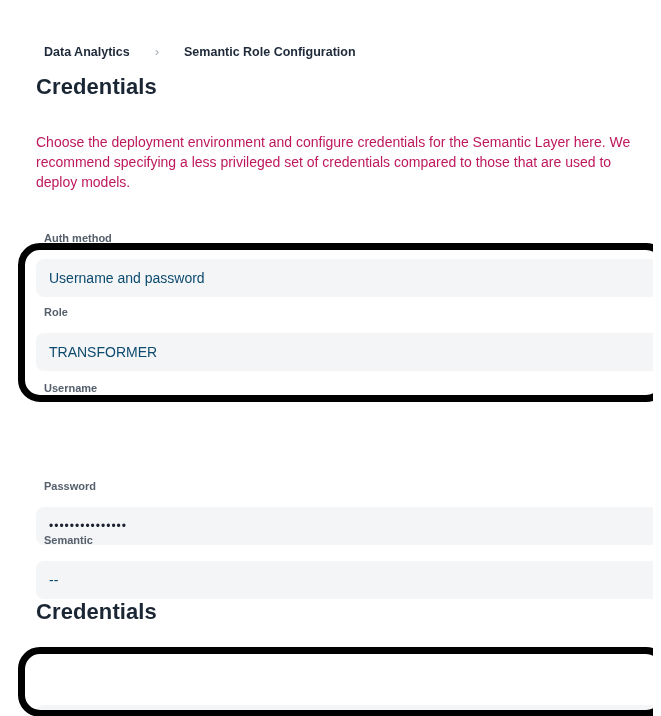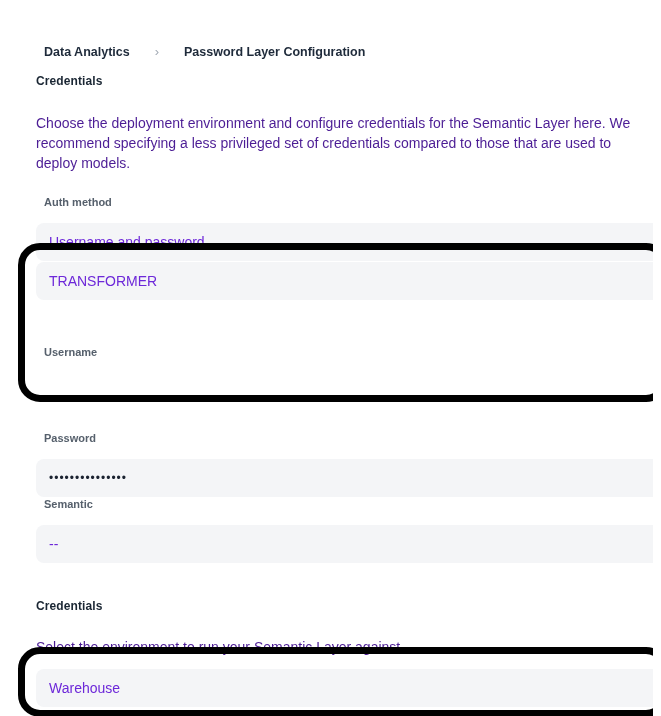--- a/index.html
+++ b/index.html
@@ -26,52 +26,53 @@
   .crumb-sep {
     color: #a3abb5;
     font-size: 13px;
     font-weight: 400;
     line-height: 1;
     transform: translateY(-1px);
   }
   h1.section-title, h2.section-title {
     position: absolute;
     left: 12px;
-    font-size: 12px;
+    font-size: 22px;
     font-weight: 700;
     color: #1a2633;
     letter-spacing: 0.1px;
     text-align: center;
   }
   .desc {
     position: absolute;
     left: 12px;
     width: 612px;
     font-size: 14px;
     line-height: 20px;
-    color: #4c1d95;
+    color: #be185d;
+    margin-top: 19px;
   }
-  .fgroup { position: absolute; left: 12px; width: 625px; }
+  .fgroup { position: absolute; left: 12px; width: 625px; margin-top: 36px; }
   .flabel {
     display: block;
     font-size: 11px;
     font-weight: 700;
     color: #56606c;
     margin-bottom: 7px;
   }
   .field {
     width: 625px;
     height: 38px;
     background: #f4f5f7;
     border-radius: 8px;
     display: flex;
     align-items: center;
     padding: 0 13px;
     font-size: 14px;
-    color: #6d28d9;
+    color: #0c4a6e;
     cursor: pointer;
   }
   .field.password-field { font-size: 12px; letter-spacing: 1px; color: #1a2230; }
   .highlight-box {
     position: absolute;
     left: 2px;
     width: 650px;
     border: 7px solid #000000;
     background: transparent;
     pointer-events: none;
@@ -81,53 +82,53 @@
   #hl-environment { top: 631px; height: 70px; }
 </style>
 </head>
 <body>
 
 <div class="page">
 
   <nav class="breadcrumb">
     <span class="crumb">Data Analytics</span>
     <span class="crumb-sep">›</span>
-    <span class="crumb">Password Layer Configuration</span>
+    <span class="crumb">Semantic Role Configuration</span>
   </nav>
 
   <h1 class="section-title" style="top:50px">Credentials</h1>
 
   <p class="desc" style="top:89px">Choose the deployment environment and configure credentials for the Semantic Layer here. We recommend specifying a less privileged set of credentials compared to those that are used to deploy models.</p>
 
   <div class="fgroup" style="top:164px">
     <label class="flabel">Auth method</label>
     <div class="field">Username and password</div>
   </div>
 
   <div class="fgroup" style="top:238px">
+    <label class="flabel">Role</label>
     <div class="field">TRANSFORMER</div>
   </div>
 
   <div class="fgroup" style="top:314px">
     <label class="flabel">Username</label>
   </div>
 
-  <div class="fgroup" style="top:400px">
+  <div class="fgroup" style="top:412px">
     <label class="flabel">Password</label>
     <div class="field password-field">•••••••••••••••</div>
   </div>
 
   <div class="fgroup" style="top:466px">
     <label class="flabel">Semantic</label>
     <div class="field">--</div>
   </div>
 
   <h2 class="section-title" style="top:575px">Credentials</h2>
 
-  <p class="desc" style="top:613px">Select the environment to run your Semantic Layer against</p>
 
   <div class="fgroup" style="top:645px">
     <div class="field">Warehouse</div>
   </div>
 
   <div class="highlight-box" id="hl-credentials"></div>
   <div class="highlight-box" id="hl-environment"></div>
 
 </div>
 

